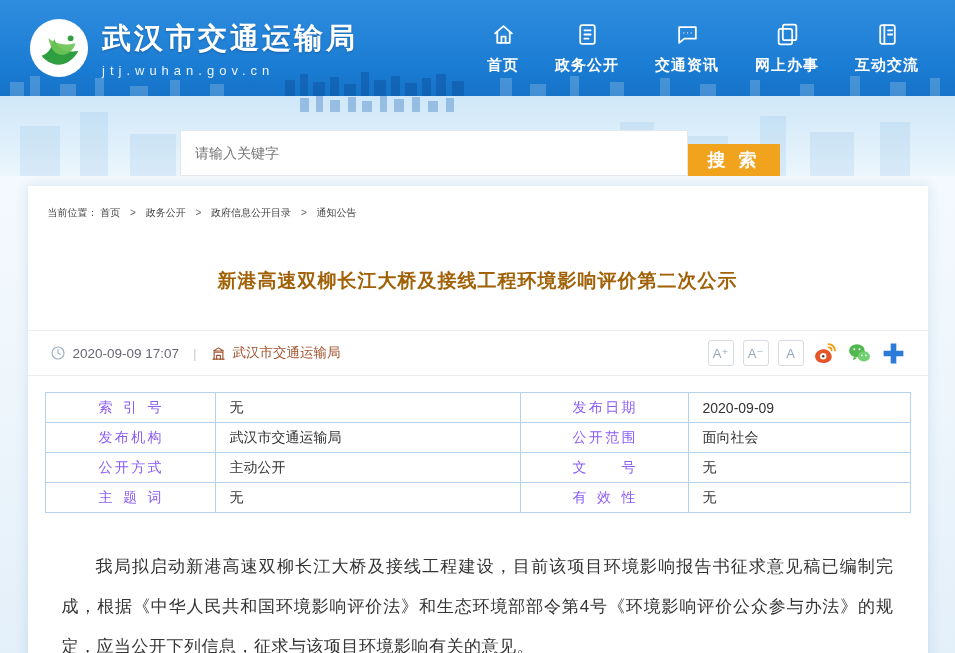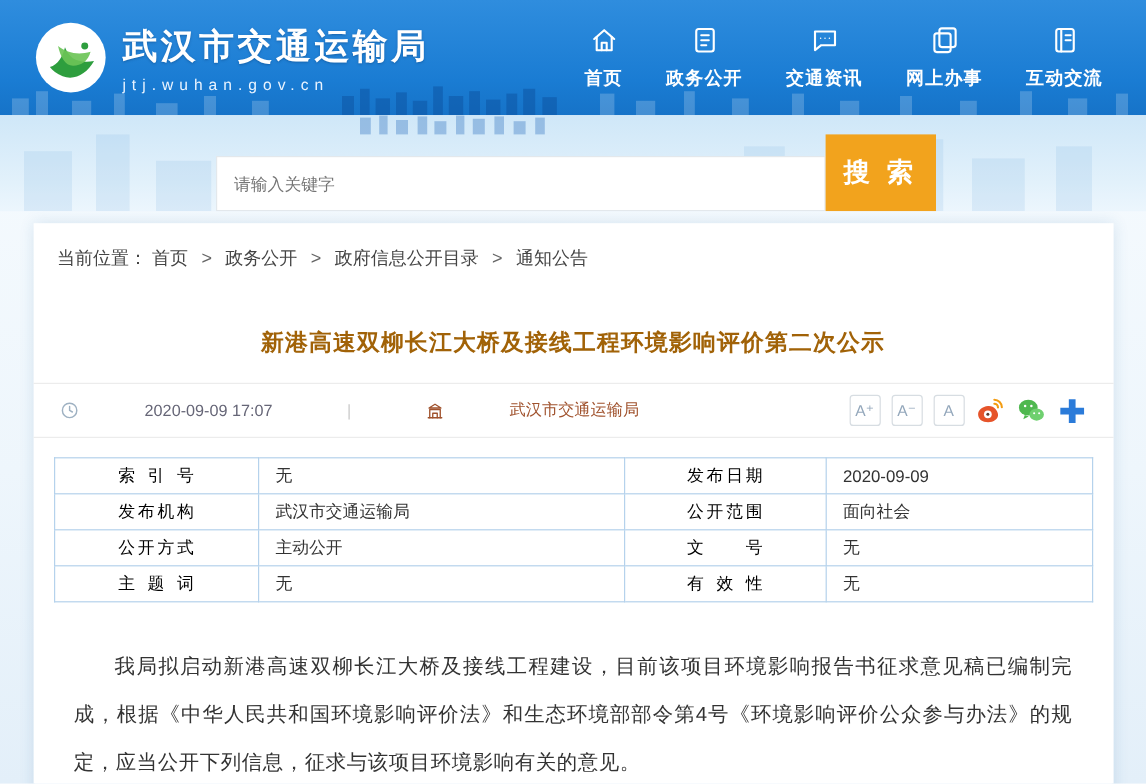--- a/index.html
+++ b/index.html
@@ -40,47 +40,47 @@
   }
   .search-skyline { position: absolute; left: 0; top: 0; width: 100%; height: 80px; pointer-events: none; }
   .search-input {
     width: 508px; height: 46px;
     border: 1px solid #e3e8ec; background: #fff;
     padding: 0 14px; font-size: 14px; color: #555;
     outline: none; position: relative; z-index: 2;
     font-family: inherit;
   }
   .search-btn {
-    width: 92px; height: 64px;
+    width: 92px; height: 32px;
     background: #f2a31d; color: #fff;
-    border: none; font-size: 22px; font-weight: bold;
+    border: none; font-size: 18px; font-weight: bold;
     letter-spacing: 4px; cursor: pointer; position: relative; z-index: 2;
     font-family: inherit;
   }
   
   .page {
     width: 900px; margin: 10px auto 0;
     background: #fff;
     box-shadow: 0 0 12px rgba(30, 90, 150, .14);
     padding-bottom: 30px;
     min-height: 470px;
   }
-  .breadcrumb { padding: 20px 20px 0; font-size: 15px; color: #444; }
+  .breadcrumb { padding: 20px 20px 0; font-size: 10px; color: #444; }
   .breadcrumb .crumb { color: #444; cursor: pointer; }
   .breadcrumb .sep { color: #666; margin: 0 7px; }
   .article-title { margin-top: 48px; text-align: center; font-size: 19px; font-weight: bold; color: #a16207; letter-spacing: 1px; }
   
   .meta-row {
-    margin-top: 20px;
+    margin-top: 36px;
     border-top: 1px solid #ececec;
     border-bottom: 1px solid #ececec;
     height: 46px;
     display: flex; align-items: center;
     padding: 0 22px;
-    font-size: 13.5px; color: #667; gap: 48px;
+    font-size: 13.5px; color: #667;
   }
   .meta-row svg { vertical-align: middle; }
   .meta-date { margin-left: 7px; color: #667; }
   .meta-divider { color: #ccc; margin: 0 14px; }
   .meta-source { margin-left: 7px; color: #a0522d; }
   .meta-tools { margin-left: auto; display: flex; align-items: center; gap: 9px; }
   .font-btn {
     width: 26px; height: 26px; background: #fff;
     border: 1px solid #d7dde2; border-radius: 3px;
     color: #93a7bb; font-size: 13px; cursor: pointer;
@@ -88,21 +88,21 @@
   }
   .share-icon { width: 25px; height: 25px; cursor: pointer; display: block; }
   
   .info-table {
     width: calc(100% - 34px);
     margin: 16px auto 0;
     border-collapse: collapse;
     font-size: 14px;
   }
   .info-table td { border: 1px solid #b5d2ec; height: 30px; padding: 0 14px; }
-  .info-table td.lbl { color: #000000; text-align: center; }
+  .info-table td.lbl { color: #8b5cf6; text-align: center; }
   .jlabel { display: inline-block; width: 4.5em; text-align: justify; text-align-last: justify; }
   .info-table td.val { color: #333; }
   
   .article-body { margin-top: 34px; padding: 0 34px; }
   .article-body p {
     font-size: 17px; color: #333;
     line-height: 40px; text-indent: 2em; letter-spacing: .5px;
     text-align: justify;
   }
 </style>

